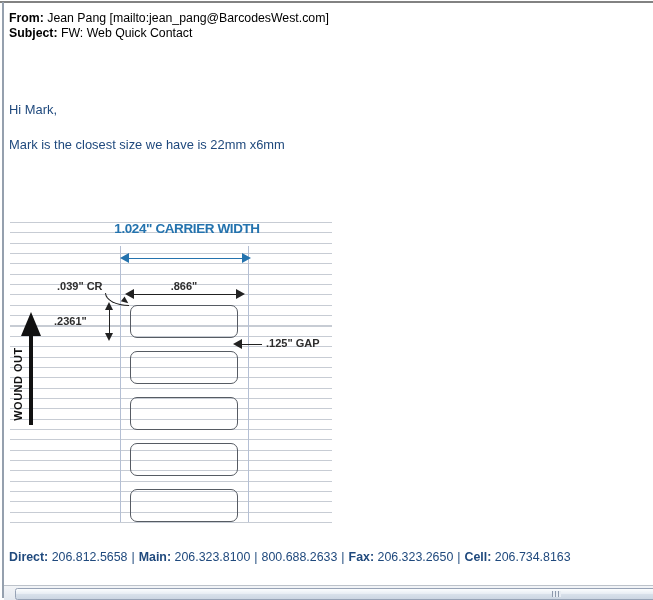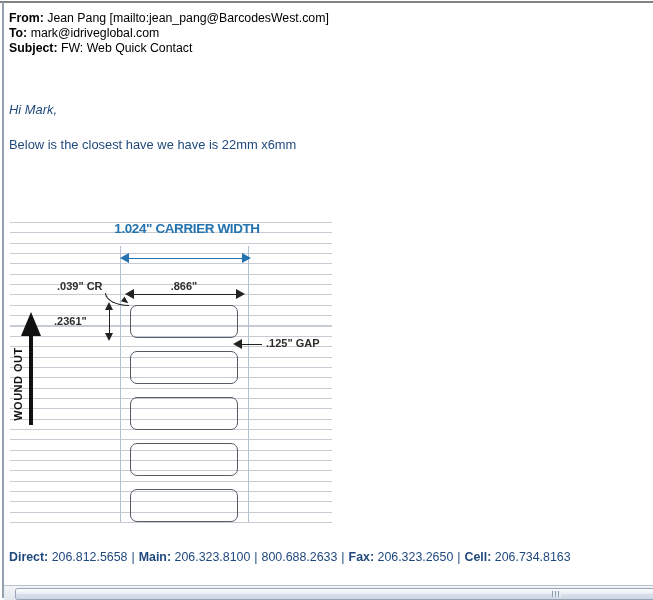--- a/index.html
+++ b/index.html
@@ -9,21 +9,21 @@
   .left-border{position:absolute;left:2px;top:2px;width:2px;height:596px;background:#95a0ae;}
 
   
   .headers{position:absolute;left:9px;top:11px;font-size:12.3px;color:#000;line-height:15.2px;}
   .hlabel{font-weight:bold;}
   .hline span{white-space:pre-wrap;}
 
   
   .bodytext{position:absolute;left:9px;top:0;width:640px;color:var(--body_text,#1F497D);font-size:12.9px;}
   .bodytext p{margin:0;white-space:pre-wrap;line-height:17.2px;}
-  .greet{position:absolute;top:101px;left:0;font-style:italic;}
+  .greet{position:absolute;top:101px;left:0;}
   .blines{position:absolute;top:136px;left:0;}
 
   
   .diagram{position:absolute;left:8px;top:218px;width:325px;height:322px;}
   .ruled{position:absolute;left:2px;top:4px;width:322px;height:302px;
          background:repeating-linear-gradient(to bottom,#c7ccd4 0px,#c7ccd4 1px,transparent 1px,transparent 10.35px);}
   .vline{position:absolute;top:28px;width:1px;height:276px;background:#b4bfd4;}
   .v1{left:112px;} .v2{left:240px;}
   .dg-title{position:absolute;left:99px;top:3px;width:160px;text-align:center;
             font-weight:bold;font-size:13.5px;letter-spacing:-0.4px;color:var(--diagram_blue,#2473AE);}
@@ -85,28 +85,27 @@
 </style>
 </head>
 <body>
 
 <div class="page">
   <div class="top-border"></div>
   <div class="left-border"></div>
 
   <div class="headers">
     <div class="hline"><span class="hlabel">From:</span><span> Jean Pang [mailto:jean_pang@BarcodesWest.com]</span></div>
-    <div class="hline"><span class="hlabel">To:</span><span> mark@idriveglobal.com</span></div>
     <div class="hline"><span class="hlabel">Subject:</span><span> FW: Web Quick Contact</span></div>
   </div>
 
   <div class="bodytext">
     <p class="greet">Hi Mark,</p>
     <div class="blines">
-      <p>Below is the closest have we have is 22mm x6mm</p>
+      <p>Mark is the closest size we have is 22mm x6mm</p>
     </div>
   </div>
 
   <div class="diagram">
     <div class="ruled"></div>
     <div class="vline v1"></div>
     <div class="vline v2"></div>
 
     <div class="dg-title">1.024" CARRIER WIDTH</div>
     <div class="h-arrow blue carrier-arrow">

